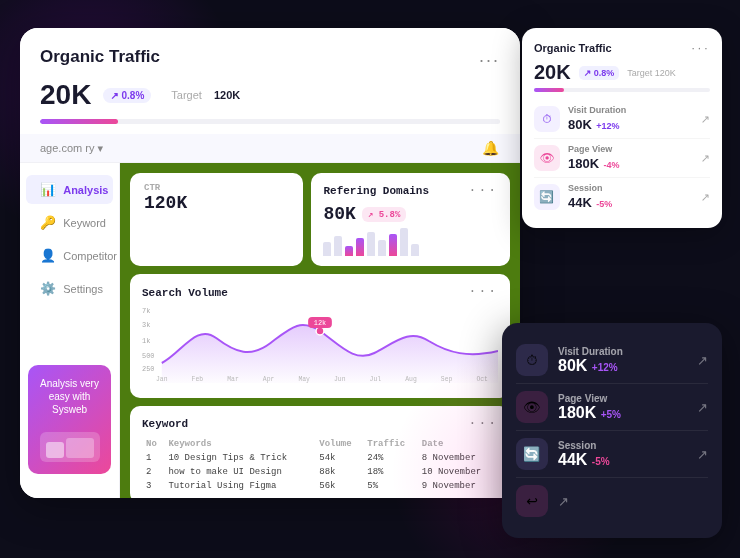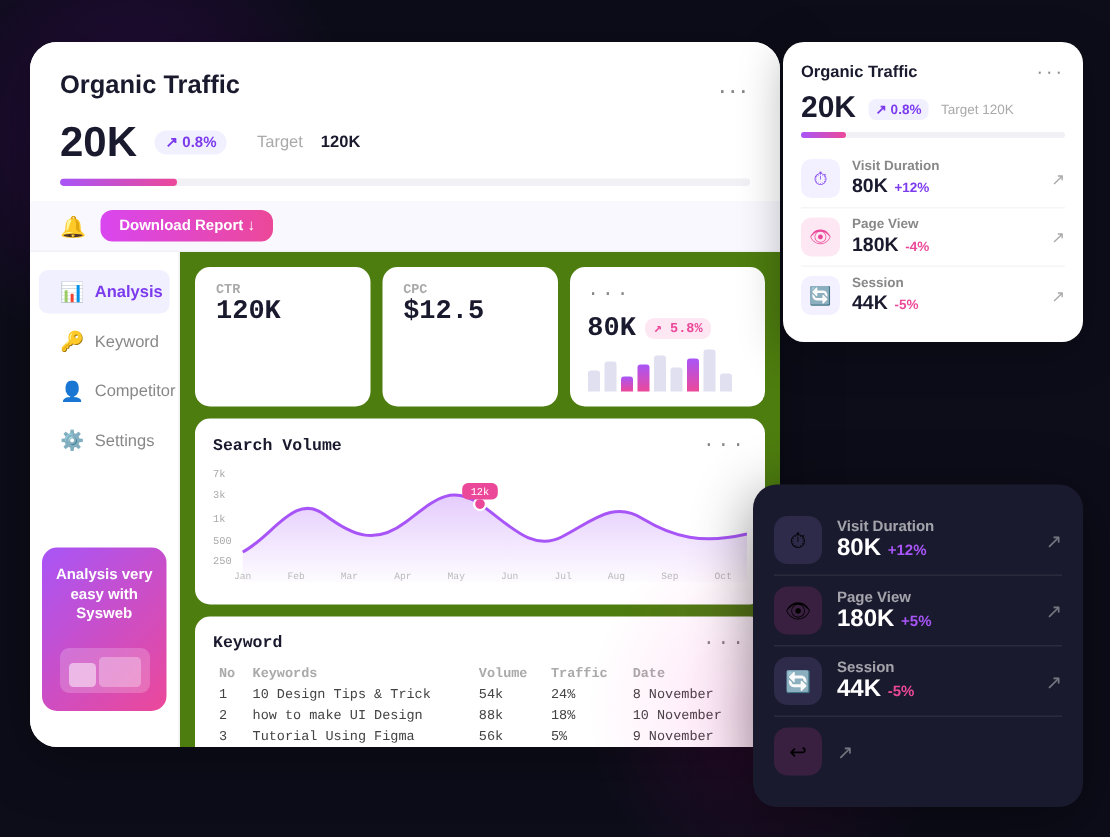--- a/index.html
+++ b/index.html
@@ -191,21 +191,21 @@
     .promo-card {
       margin: auto 8px 12px 8px;
       background: linear-gradient(135deg, #a855f7, #ec4899);
       border-radius: 10px;
       padding: 12px 8px;
       color: #fff;
       font-size: 9px;
       text-align: center;
     }
     .promo-title {
-      font-weight: 700;
+      font-weight: 400;
       font-size: 10px;
       margin-bottom: 16px;
       line-height: 1.3;
     }
     .promo-btn {
       background: #fff;
       color: #a855f7;
       font-size: 9px;
       font-weight: 700;
       padding: 4px 10px;
@@ -553,23 +553,26 @@
     <span class="target-label">Target</span>
     <span class="target-val">120K</span>
   </div>
   <div class="progress-bar-wrap">
     <div class="progress-bar">
       <div class="progress-fill" style="width:17%"></div>
     </div>
   </div>
 
   <div class="top-nav">
+    <span class="top-nav-url">
+      <span>age.com</span>
+      <span style="cursor:pointer;color:#888">ry ▾</span>
+    </span>
     <div class="top-nav-actions">
       <span class="bell-icon">🔔</span>
-      <button class="download-btn">Download Report ↓</button>
     </div>
   </div>
 
   <div class="content-area">
 
     <div class="sidebar">
       <div class="sidebar-item active">
         <span class="sidebar-icon">📊</span>
         <span>Analysis</span>
       </div>
@@ -593,27 +596,24 @@
     </div>
 
     <div class="main-panel">
 
       <div class="stats-row">
 
         <div class="stat-card">
           <div class="stat-label">CTR</div>
           <div class="stat-value">120K</div>
         </div>
-        <div class="stat-card">
-          <div class="stat-label">CPC</div>
-          <div class="stat-value">$12.5</div>
-        </div>
 
         <div class="ref-card">
           <div class="ref-header">
+            <span class="ref-title">Refering Domains</span>
             <span class="dots-btn" style="font-size:13px">···</span>
           </div>
           <div style="display:flex;align-items:center;gap:6px">
             <span class="ref-value">80K</span>
             <span class="ref-badge">↗ 5.8%</span>
           </div>
           <div class="bar-chart">
             <div class="bar" style="height:14px"></div>
             <div class="bar" style="height:20px"></div>
             <div class="bar active" style="height:10px"></div>

